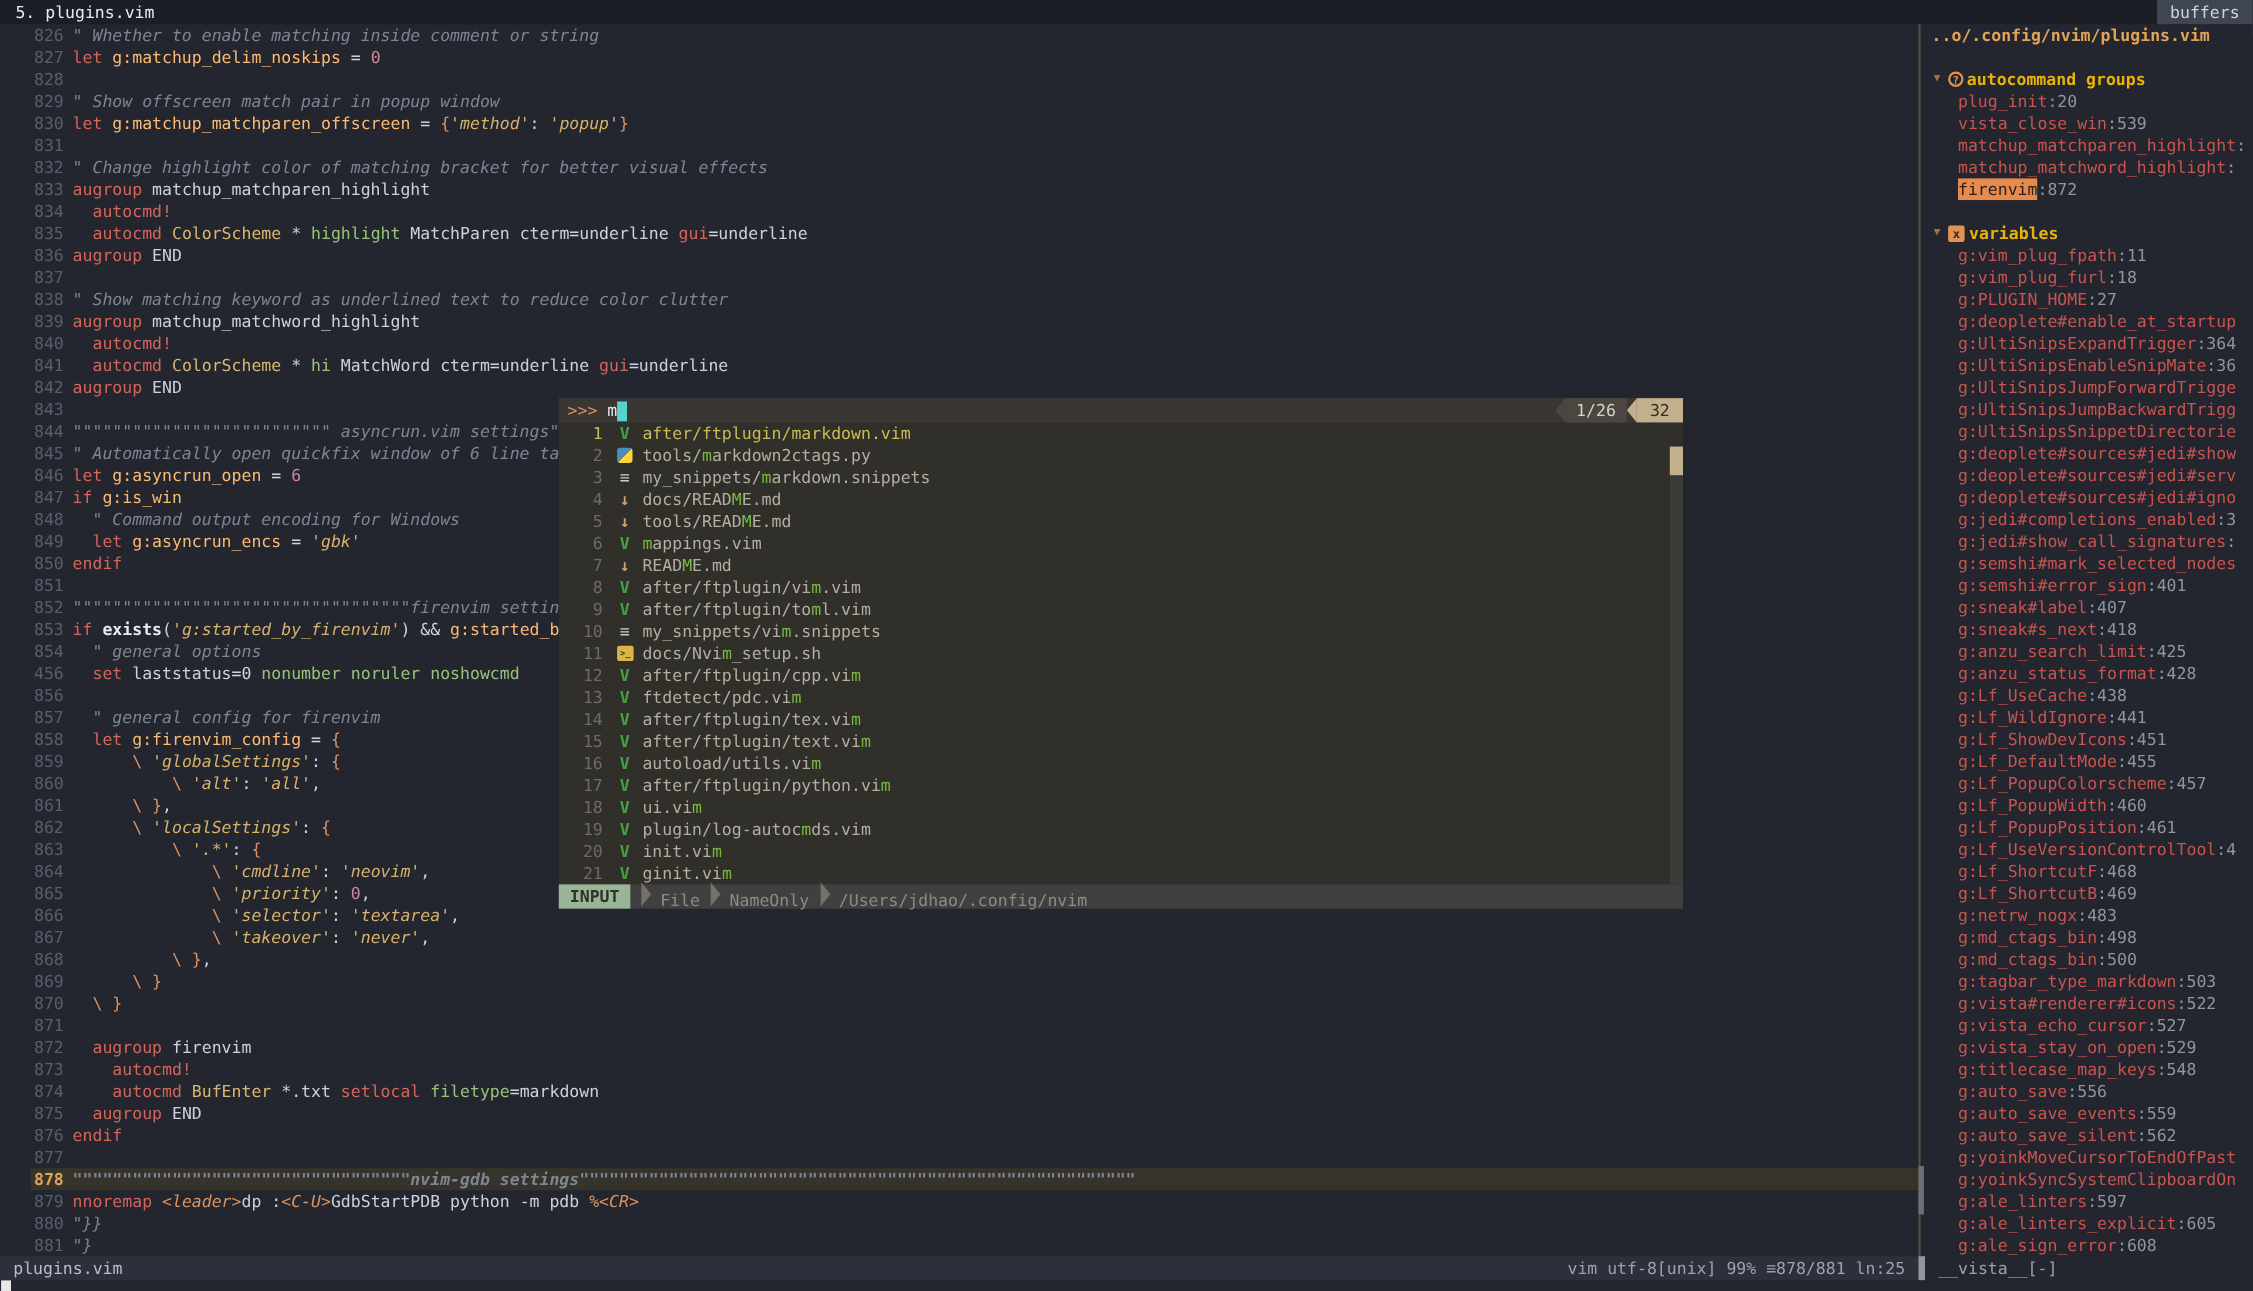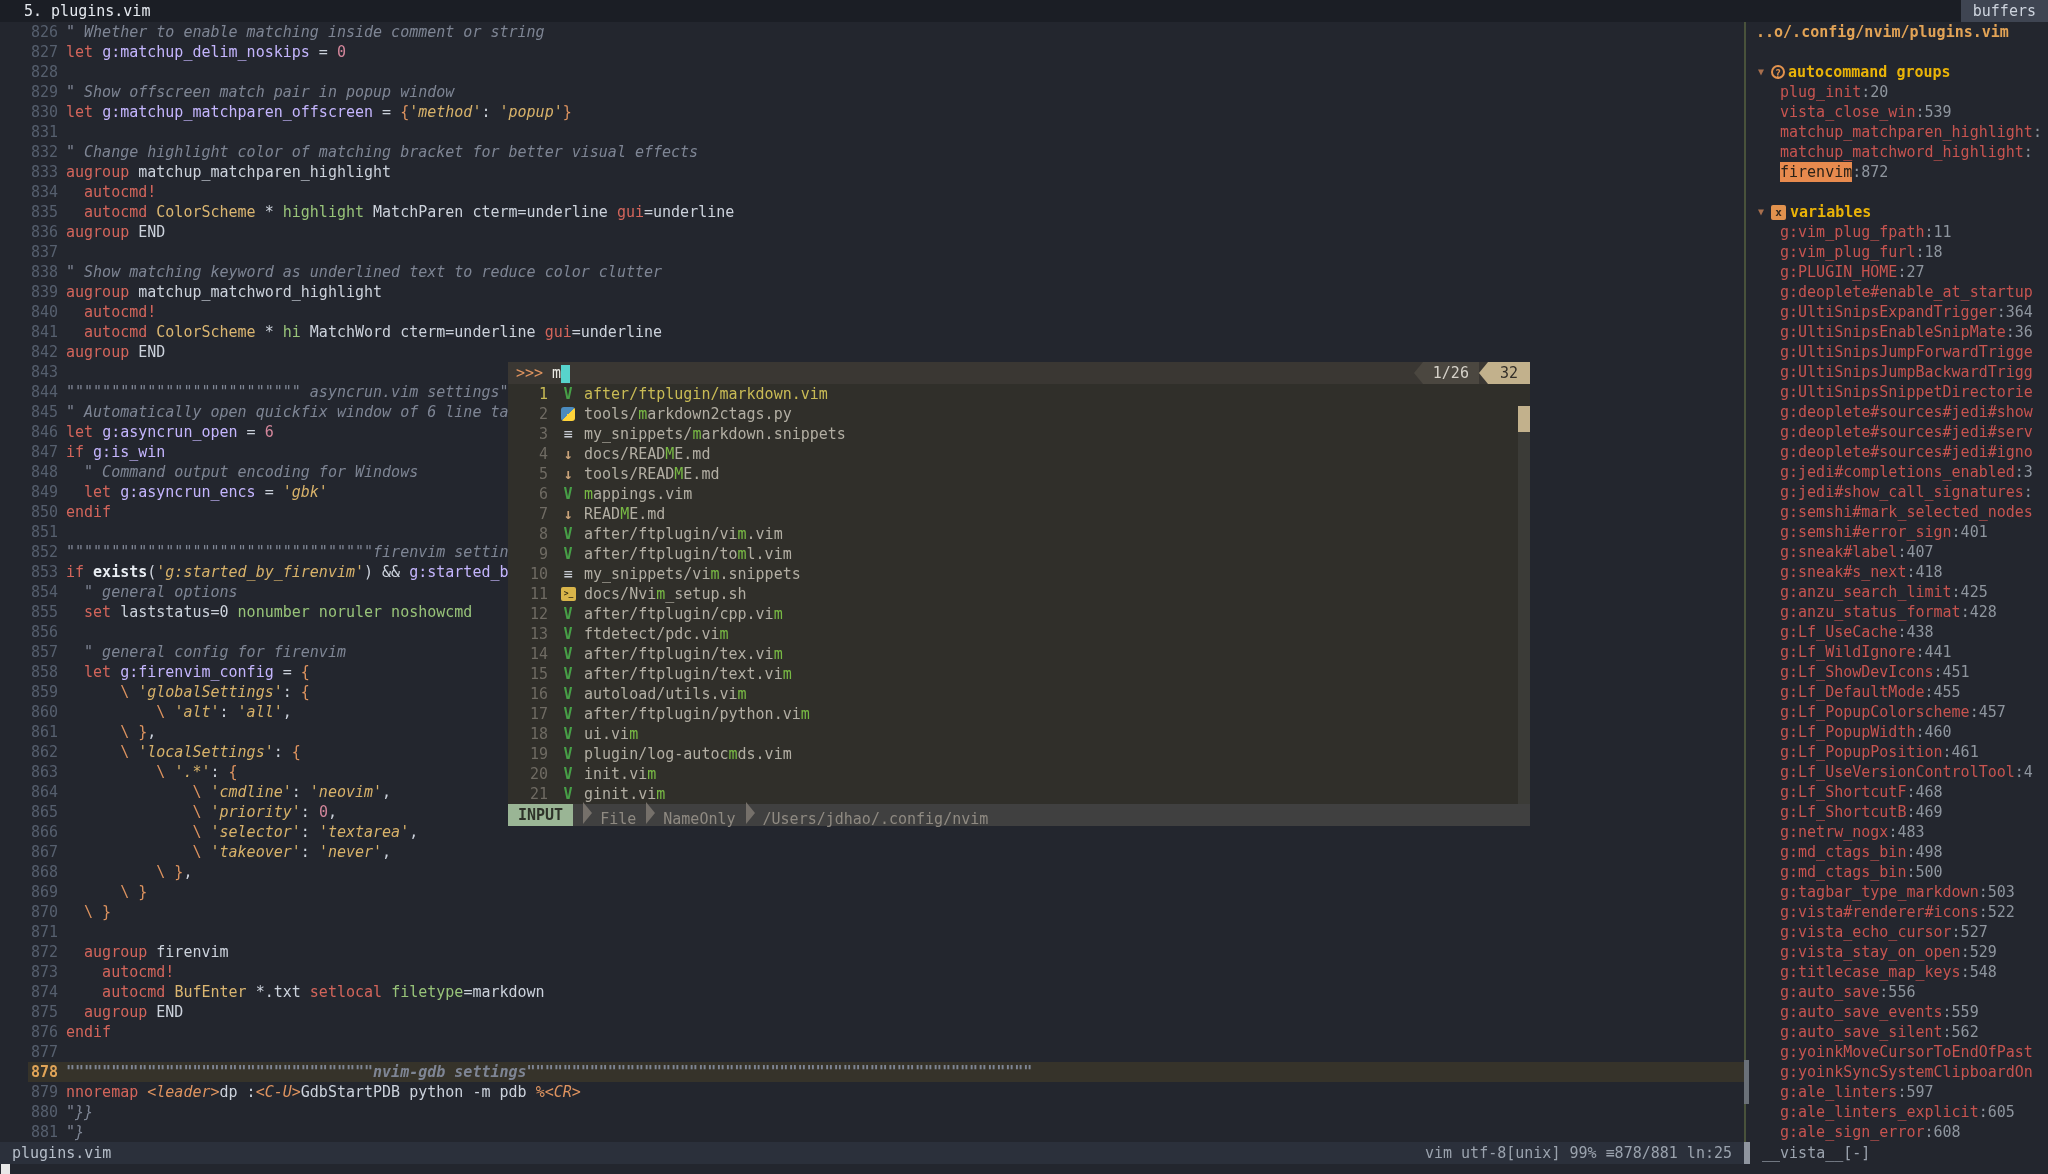--- a/index.html
+++ b/index.html
@@ -1,34 +1,34 @@
 <!DOCTYPE html>
 <html><head>
 <meta charset="utf-8">
 <style>
   html,body{margin:0;padding:0;background:#23262e;width:2048px;height:1174px;overflow:hidden;
     font-family:"DejaVu Sans Mono",monospace;font-size:15px;line-height:20px;color:#ccd2dc;}
   #screen{position:relative;width:2048px;height:1174px;background:#23262e;}
 
   
   #tabline{position:absolute;left:0;top:0;width:2048px;height:22px;background:#1b1e25;display:flex;align-items:center;}
-  #tab-active{color:#e6eaf0;padding:0 24px;height:22px;line-height:22px;}
+  #tab-active{color:#e6eaf0;padding:0 14px;height:22px;line-height:22px;}
   #tab-buffers{margin-left:auto;background:#3f4552;color:#ced4de;padding:12px 12px;height:22px;line-height:22px;}
 
   
   #editor{position:absolute;left:0;top:22px;width:1744px;height:1120px;overflow:hidden;padding-left:28px;}
   .ed-row{display:flex;height:20px;white-space:pre;}
   .ed-row.cur{background:#36332a;font-weight:bold;}
   .lnum{display:inline-block;width:30px;text-align:right;color:#565f6e;flex:0 0 30px;}
   .ed-row.cur .lnum{color:#e0a458;}
   .code{margin-left:8px;white-space:pre;}
 
   .tk-c{color:#7e8594;font-style:italic}
   .tk-k{color:#d3655b}
-  .tk-v{color:#c4b5fd}
+  .tk-v{color:#fdba74}
   .tk-s{color:#d8b26a;font-style:italic}
   .tk-n{color:#d3869b}
   .tk-f{color:#98c379}
   .tk-t{color:#dbb671}
   .tk-o{color:#de935f}
   .tk-w{color:#ccd2dc}
   .tk-b{color:#e8ecf2;font-weight:bold}
   .tk-si{color:#de935f;font-style:italic}
   .tk-g{color:#b2aea3}
   .tk-m{color:#78b944}
@@ -130,21 +130,21 @@
         <div class="ed-row"><span class="lnum">845</span><span class="code"><span class="tk-c">" Automatically open quickfix window of 6 line tall</span></span></div>
         <div class="ed-row"><span class="lnum">846</span><span class="code"><span class="tk-k">let</span><span class="tk-w"> </span><span class="tk-v">g:asyncrun_open</span><span class="tk-w"> = </span><span class="tk-n">6</span></span></div>
         <div class="ed-row"><span class="lnum">847</span><span class="code"><span class="tk-k">if</span><span class="tk-w"> </span><span class="tk-v">g:is_win</span></span></div>
         <div class="ed-row"><span class="lnum">848</span><span class="code"><span class="tk-c">  " Command output encoding for Windows</span></span></div>
         <div class="ed-row"><span class="lnum">849</span><span class="code"><span class="tk-k">  let</span><span class="tk-w"> </span><span class="tk-v">g:asyncrun_encs</span><span class="tk-w"> = </span><span class="tk-s">'gbk'</span></span></div>
         <div class="ed-row"><span class="lnum">850</span><span class="code"><span class="tk-k">endif</span></span></div>
         <div class="ed-row"><span class="lnum">851</span><span class="code"></span></div>
         <div class="ed-row"><span class="lnum">852</span><span class="code"><span class="tk-c">""""""""""""""""""""""""""""""""""firenvim settings""""""""""""""""""""</span></span></div>
         <div class="ed-row"><span class="lnum">853</span><span class="code"><span class="tk-k">if</span><span class="tk-w"> </span><span class="tk-b">exists</span><span class="tk-w">(</span><span class="tk-s">'g:started_by_firenvim'</span><span class="tk-w">) &amp;&amp; </span><span class="tk-v">g:started_by_firenvim</span></span></div>
         <div class="ed-row"><span class="lnum">854</span><span class="code"><span class="tk-c">  " general options</span></span></div>
-        <div class="ed-row"><span class="lnum">855</span><span class="code"><span class="tk-k">  set</span><span class="tk-w"> laststatus=0 </span><span class="tk-f">nonumber noruler noshowcmd</span></span></div>
+        <div class="ed-row"><span class="lnum">456</span><span class="code"><span class="tk-k">  set</span><span class="tk-w"> laststatus=0 </span><span class="tk-f">nonumber noruler noshowcmd</span></span></div>
         <div class="ed-row"><span class="lnum">856</span><span class="code"></span></div>
         <div class="ed-row"><span class="lnum">857</span><span class="code"><span class="tk-c">  " general config for firenvim</span></span></div>
         <div class="ed-row"><span class="lnum">858</span><span class="code"><span class="tk-k">  let</span><span class="tk-w"> </span><span class="tk-v">g:firenvim_config</span><span class="tk-w"> = </span><span class="tk-o">{</span></span></div>
         <div class="ed-row"><span class="lnum">859</span><span class="code"><span class="tk-o">      \ </span><span class="tk-s">'globalSettings'</span><span class="tk-w">: </span><span class="tk-o">{</span></span></div>
         <div class="ed-row"><span class="lnum">860</span><span class="code"><span class="tk-o">          \ </span><span class="tk-s">'alt'</span><span class="tk-w">: </span><span class="tk-s">'all'</span><span class="tk-w">,</span></span></div>
         <div class="ed-row"><span class="lnum">861</span><span class="code"><span class="tk-o">      \ }</span><span class="tk-w">,</span></span></div>
         <div class="ed-row"><span class="lnum">862</span><span class="code"><span class="tk-o">      \ </span><span class="tk-s">'localSettings'</span><span class="tk-w">: </span><span class="tk-o">{</span></span></div>
         <div class="ed-row"><span class="lnum">863</span><span class="code"><span class="tk-o">          \ </span><span class="tk-s">'.*'</span><span class="tk-w">: </span><span class="tk-o">{</span></span></div>
         <div class="ed-row"><span class="lnum">864</span><span class="code"><span class="tk-o">              \ </span><span class="tk-s">'cmdline'</span><span class="tk-w">: </span><span class="tk-s">'neovim'</span><span class="tk-w">,</span></span></div>
         <div class="ed-row"><span class="lnum">865</span><span class="code"><span class="tk-o">              \ </span><span class="tk-s">'priority'</span><span class="tk-w">: </span><span class="tk-n">0</span><span class="tk-w">,</span></span></div>

